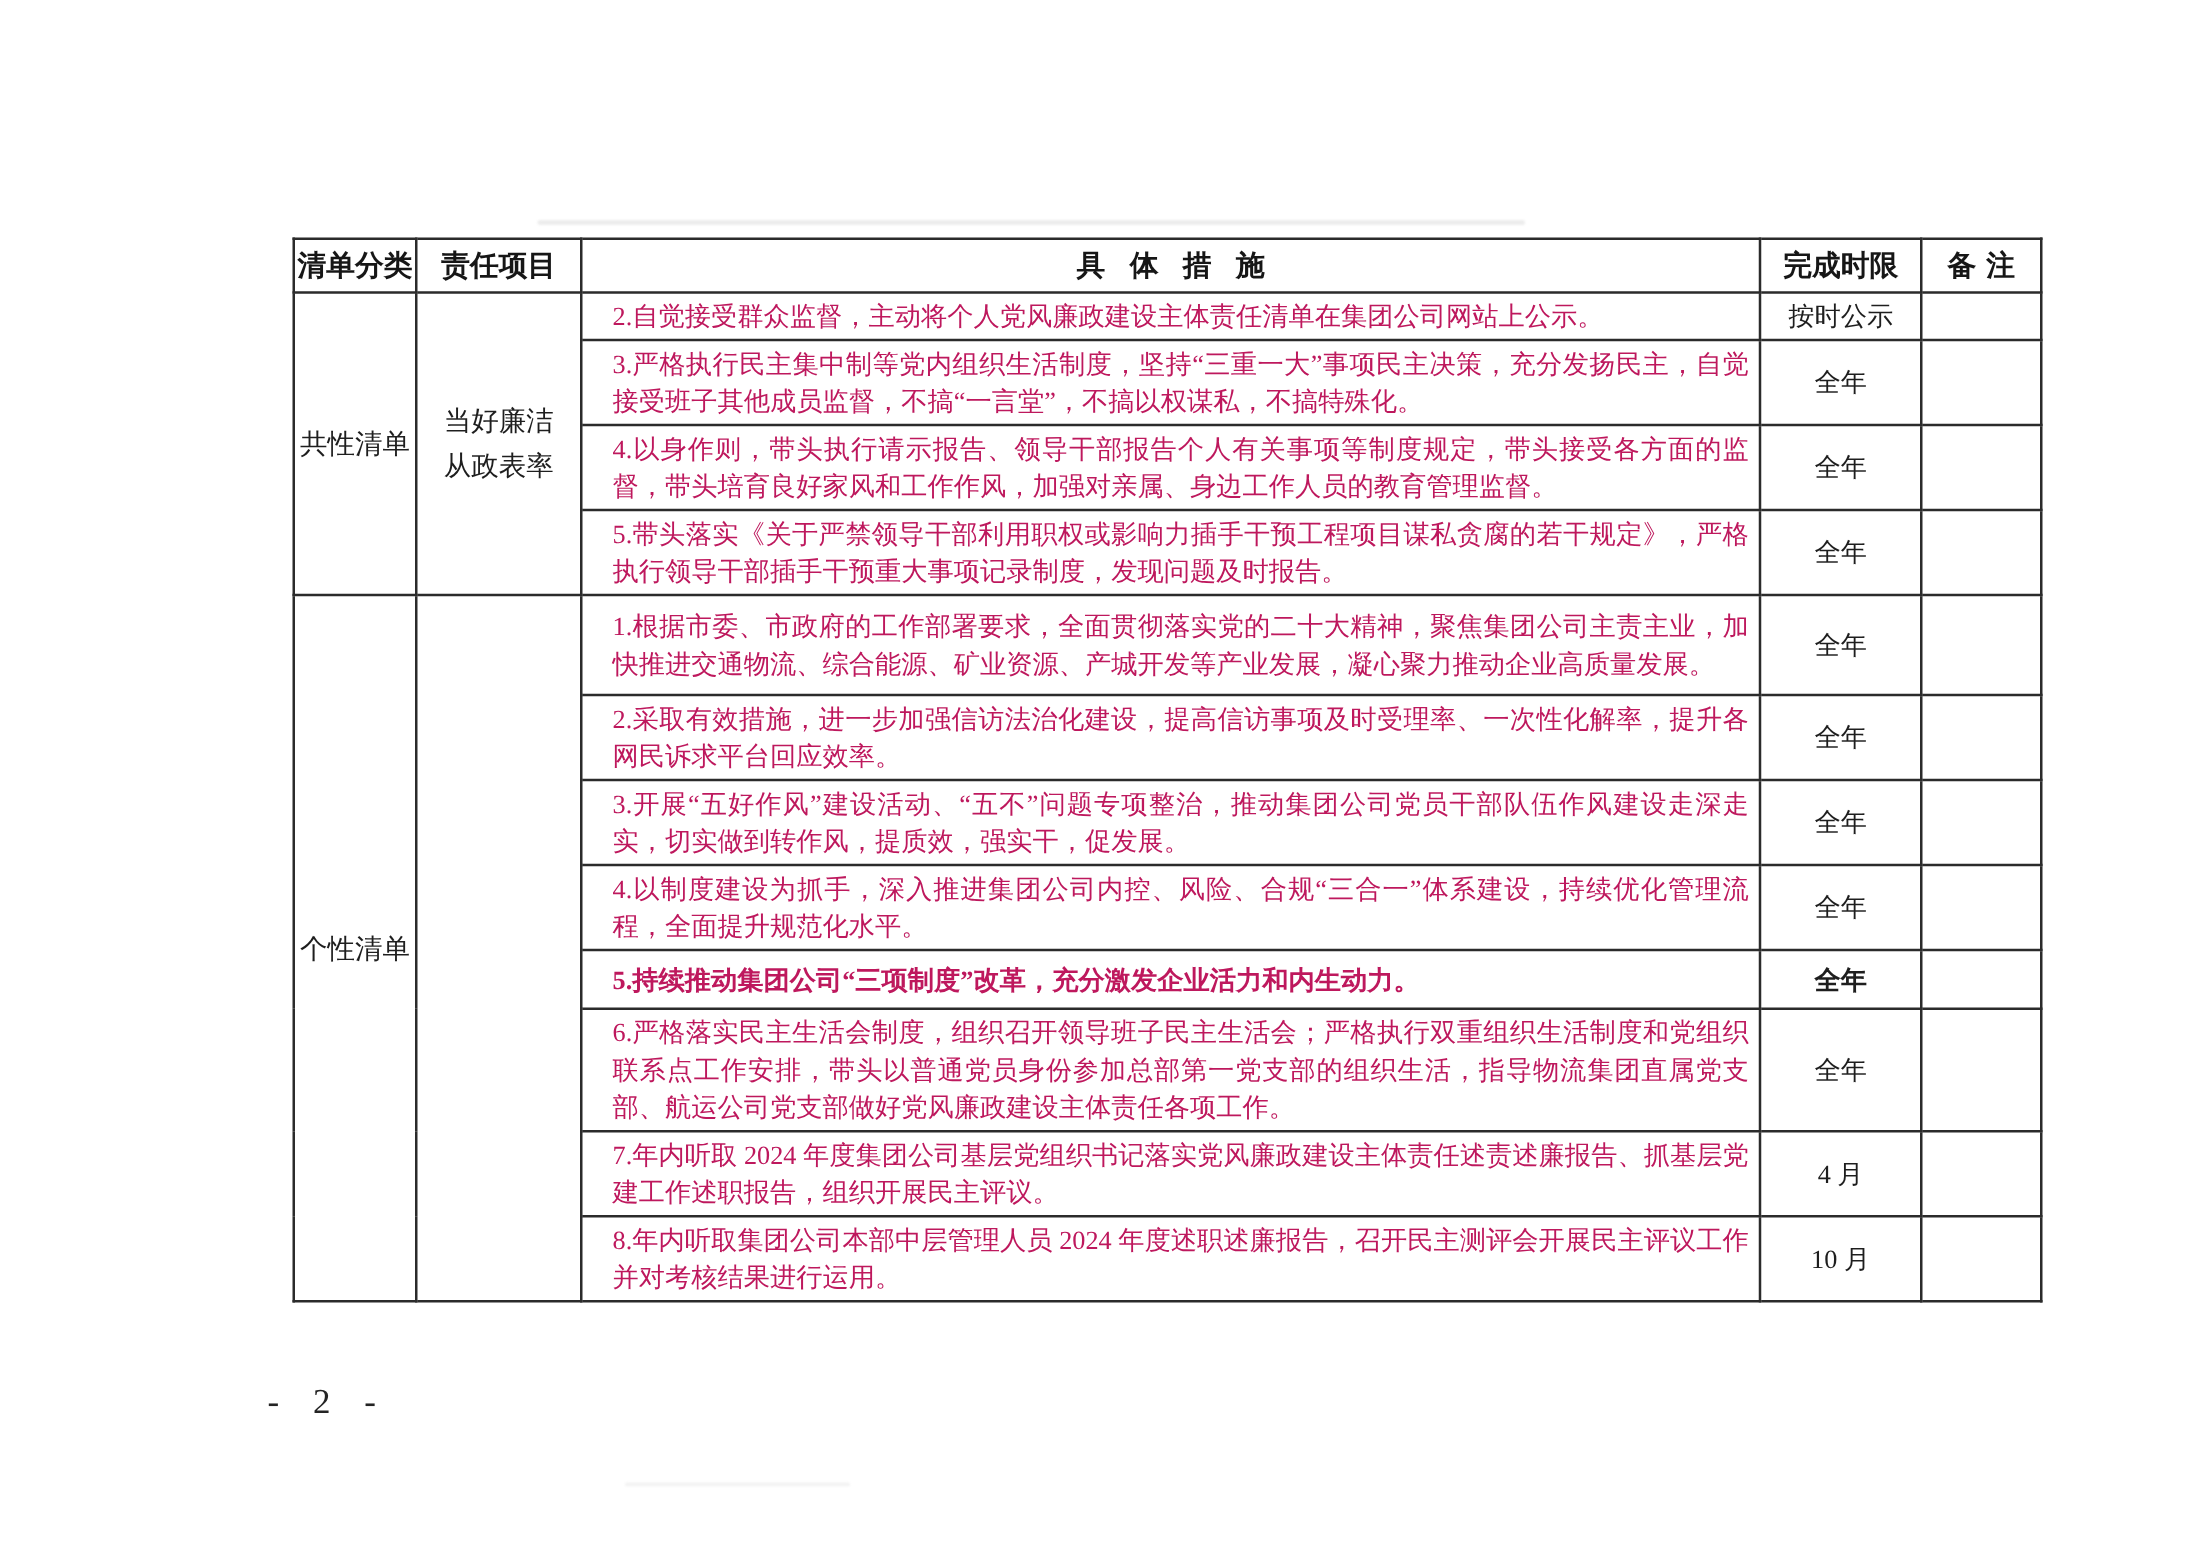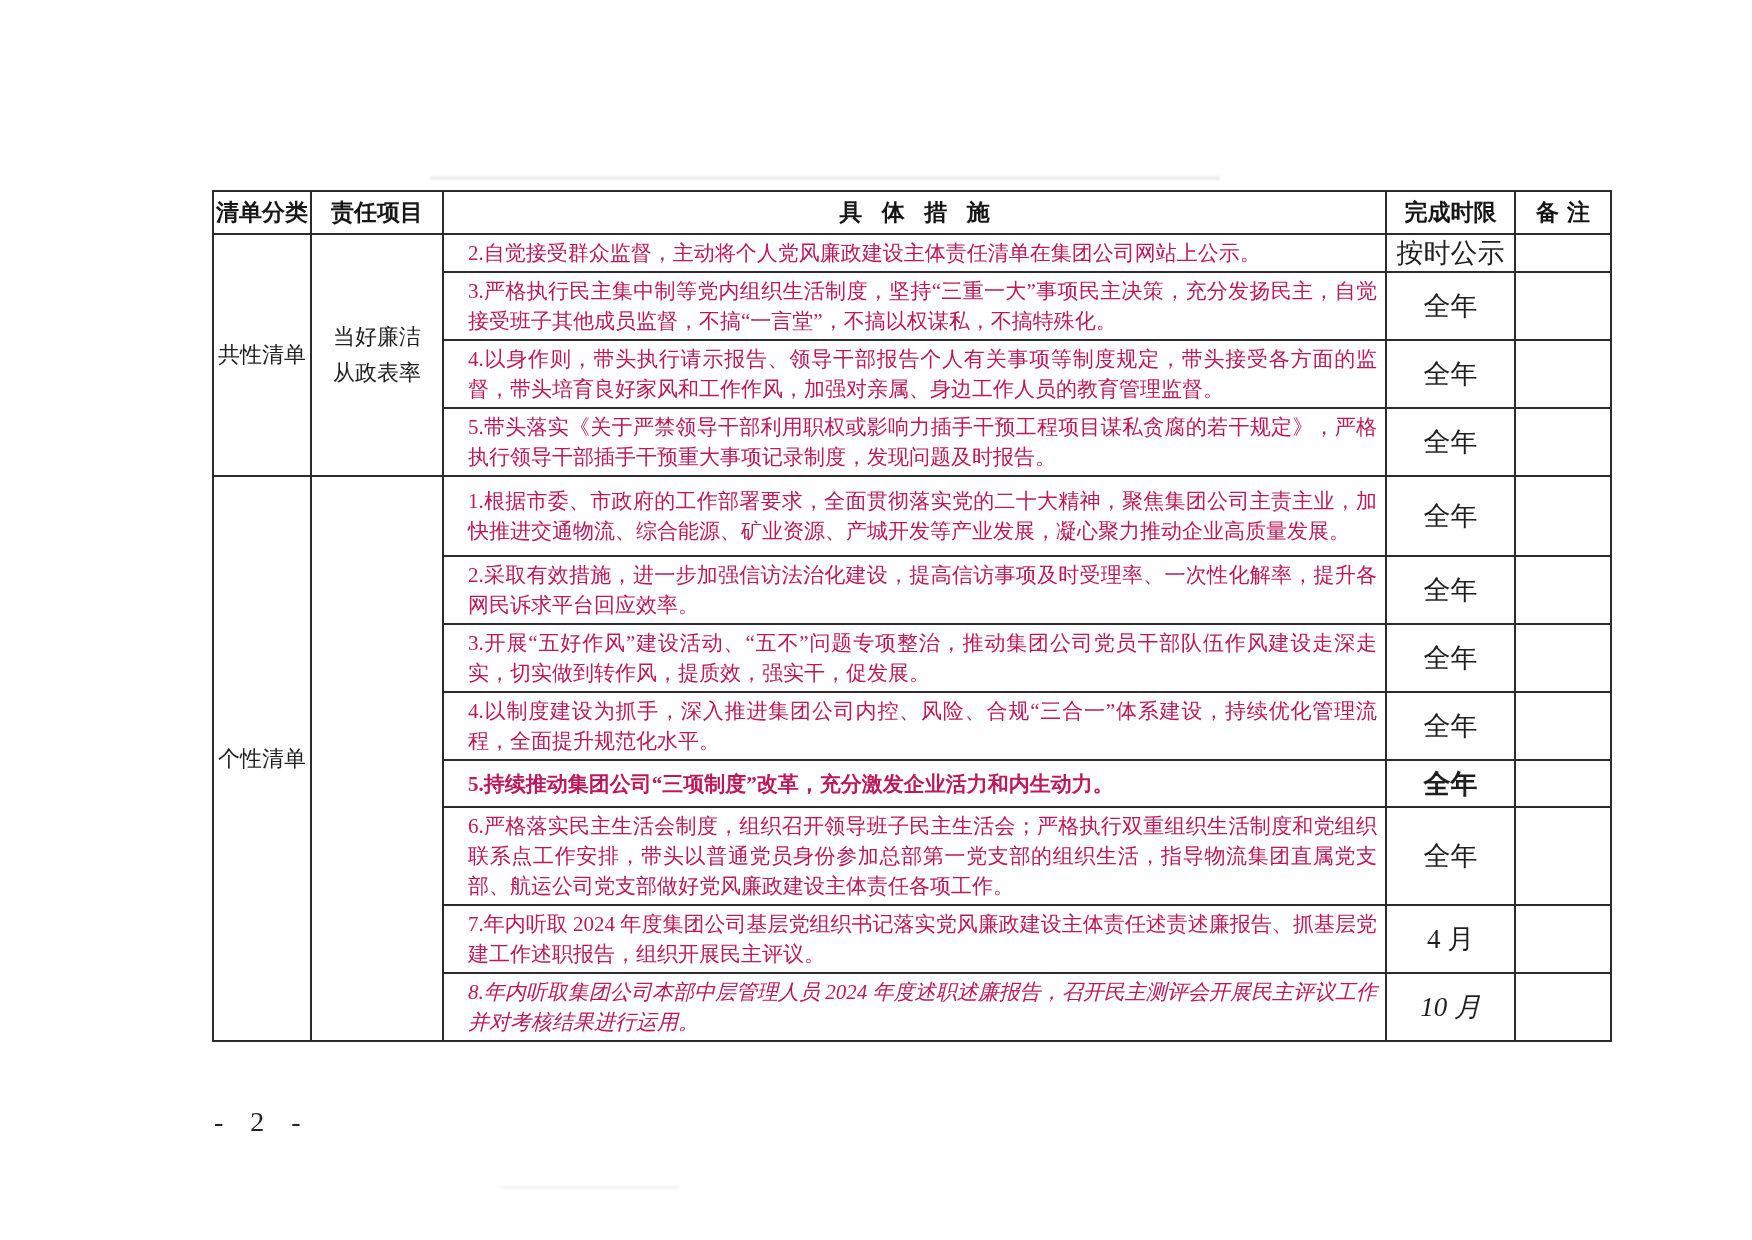--- a/index.html
+++ b/index.html
@@ -8,21 +8,21 @@
     position: relative;
     width: 1752px;
     height: 1240px;
     background: #ffffff;
     font-family: "Liberation Serif", "DejaVu Serif", serif;
     color: #1c1c1c;
     overflow: hidden;
   }
   table.doc-table {
     position: absolute;
-    left: 212px;
+    left: 234px;
     top: 190px;
     width: 1398px;
     border-collapse: collapse;
     table-layout: fixed;
   }
   .doc-table th, .doc-table td {
     border: 2px solid #2b2b2b;
     vertical-align: middle;
     overflow: hidden;
   }
@@ -42,38 +42,38 @@
     line-height: 36px;
   }
   td.measure {
     font-size: 21px;
     line-height: 30px;
     text-align: justify;
     padding: 3px 8px 3px 24px;
     color: #be185d;
   }
   td.deadline {
-    font-size: 27px;
+    font-size: 21px;
     text-align: center;
     color: #1e1e1e;
   }
   td.remark { }
   tr.hr   { height: 43px; }
   tr.r1   { height: 36px; }
   tr.r2   { height: 66px; }
   tr.r3   { height: 68px; margin-left: 43px; }
   tr.r4   { height: 67px; }
   tr.r5   { height: 80px; }
   tr.r6   { height: 60px; }
   tr.r7   { height: 67px; margin-left: 42px; }
   tr.r8   { height: 68px; }
   tr.r9   { height: 47px; font-weight: bold; }
   tr.r10  { height: 98px; }
   tr.r11  { height: 56px; }
-  tr.r12  { height: 59px; font-style: italic; }
+  tr.r12  { height: 59px; }
   .page-num {
     position: absolute;
     left: 214px;
     top: 1106px;
     font-size: 28px;
     letter-spacing: 10px;
     color: #242424;
   }
   .artifact {
     position: absolute;

